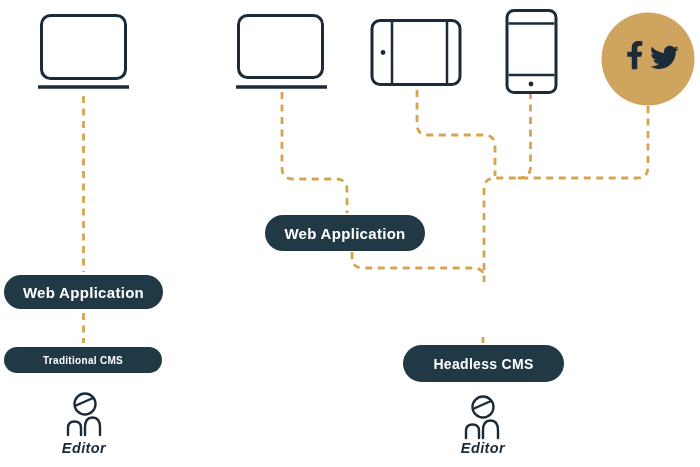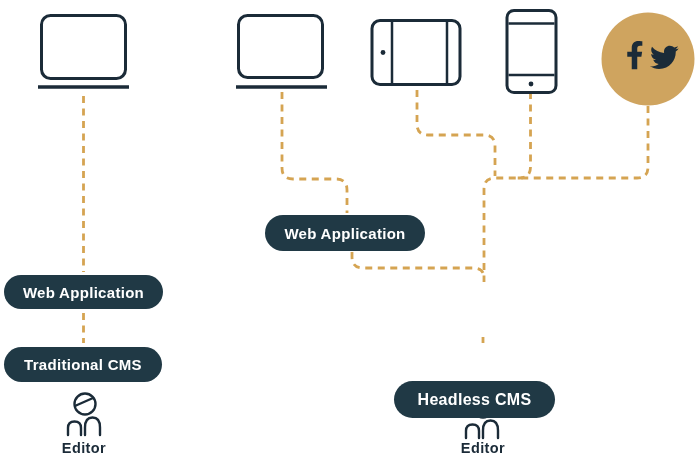--- a/index.html
+++ b/index.html
@@ -15,27 +15,27 @@
     stroke-width:2.8; stroke-dasharray:7 5.5; stroke-linecap:butt;
   }
   .stroke-dark { stroke:var(--icon-stroke,#1b2b38); fill:none; stroke-linejoin:round; }
   .fill-dark { fill:var(--icon-stroke,#1b2b38); }
   .node {
     position:absolute; display:flex; align-items:center; justify-content:center;
     background:var(--node,#203945); color:var(--label-light,#ffffff);
     font-weight:bold; letter-spacing:.3px; box-sizing:border-box;
   }
   .pill-web-left   { left:4px;   top:275px; width:159px; height:34px; border-radius:17px;   font-size:15px; }
-  .pill-trad       { left:4px;   top:347px; width:158px; height:35px; border-radius:17.5px; font-size:15px; }
+  .pill-trad       { left:4px;   top:347px; width:158px; height:26px; border-radius:17.5px; font-size:10px; }
   .pill-web-right  { left:265px; top:215px; width:160px; height:36px; border-radius:18px;   font-size:15px; }
   .circle-api      { left:458px; top:284px; width:52px;  height:52px; border-radius:50%;    font-size:13.5px; }
-  .pill-headless   { left:394px; top:345px; width:161px; height:37px; border-radius:18.5px; font-size:16px;margin-top:36px; }
+  .pill-headless   { left:403px; top:345px; width:161px; height:37px; border-radius:18.5px; font-size:14px; }
   .editor-label {
     position:absolute; width:80px; top:440px; text-align:center;
-    color:var(--label-dark,#1b2b38); font-weight:bold; font-size:14.5px; letter-spacing:.4px;
+    color:var(--label-dark,#1b2b38); font-weight:bold; font-size:14.5px; letter-spacing:.4px;font-style:italic;
   }
   .editor-left-label  { left:44px; }
   .editor-right-label { left:443px; }
 </style>
 </head>
 <body>
 
 <div class="canvas">
 
   <svg class="svg-art" width="700" height="467" viewBox="0 0 700 467">

